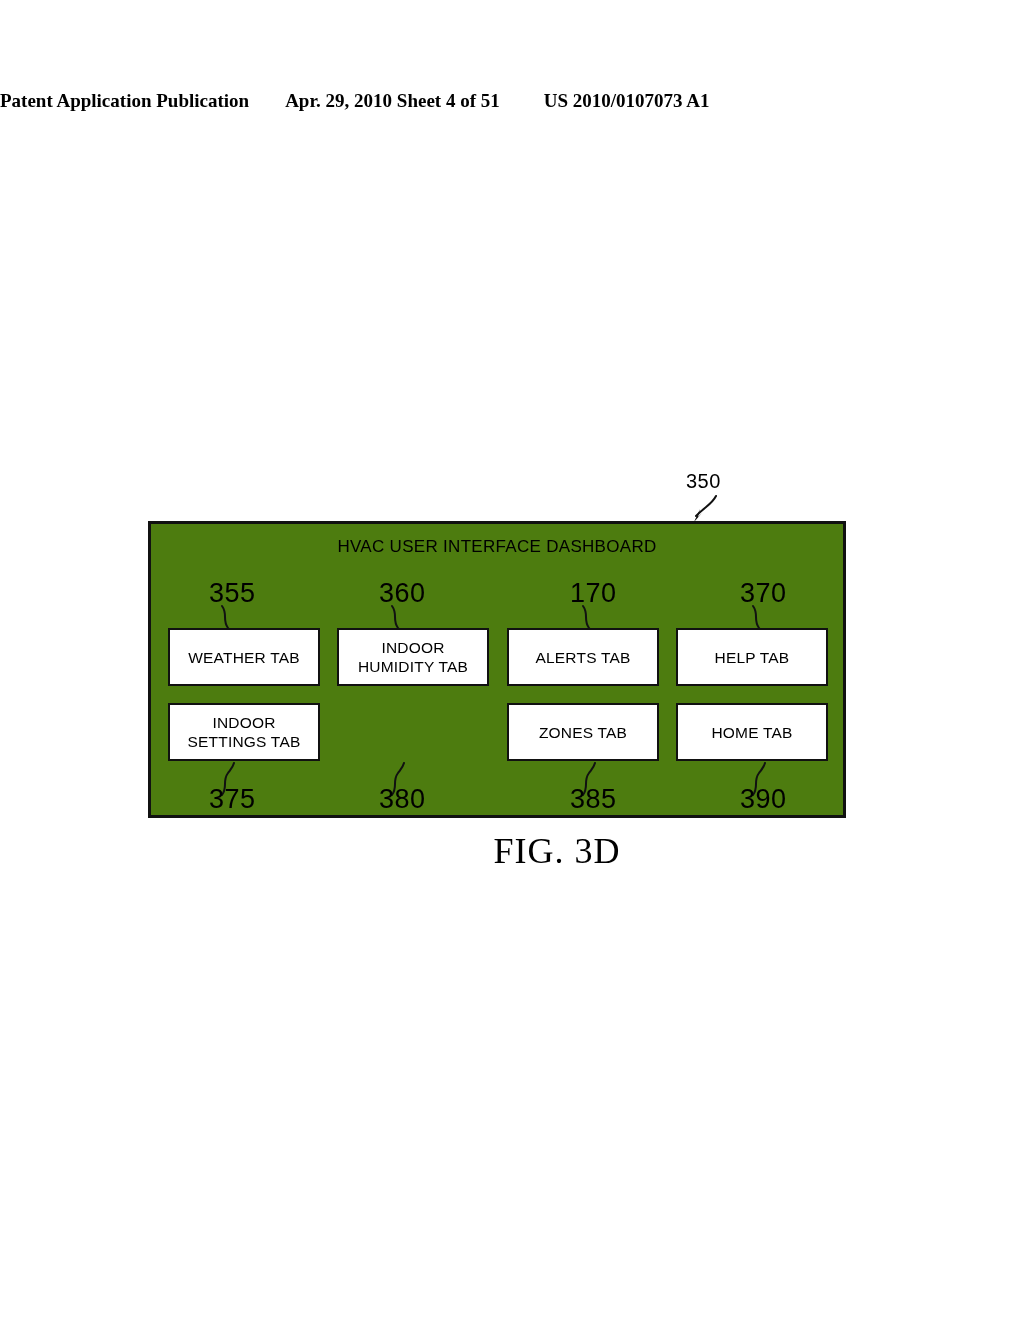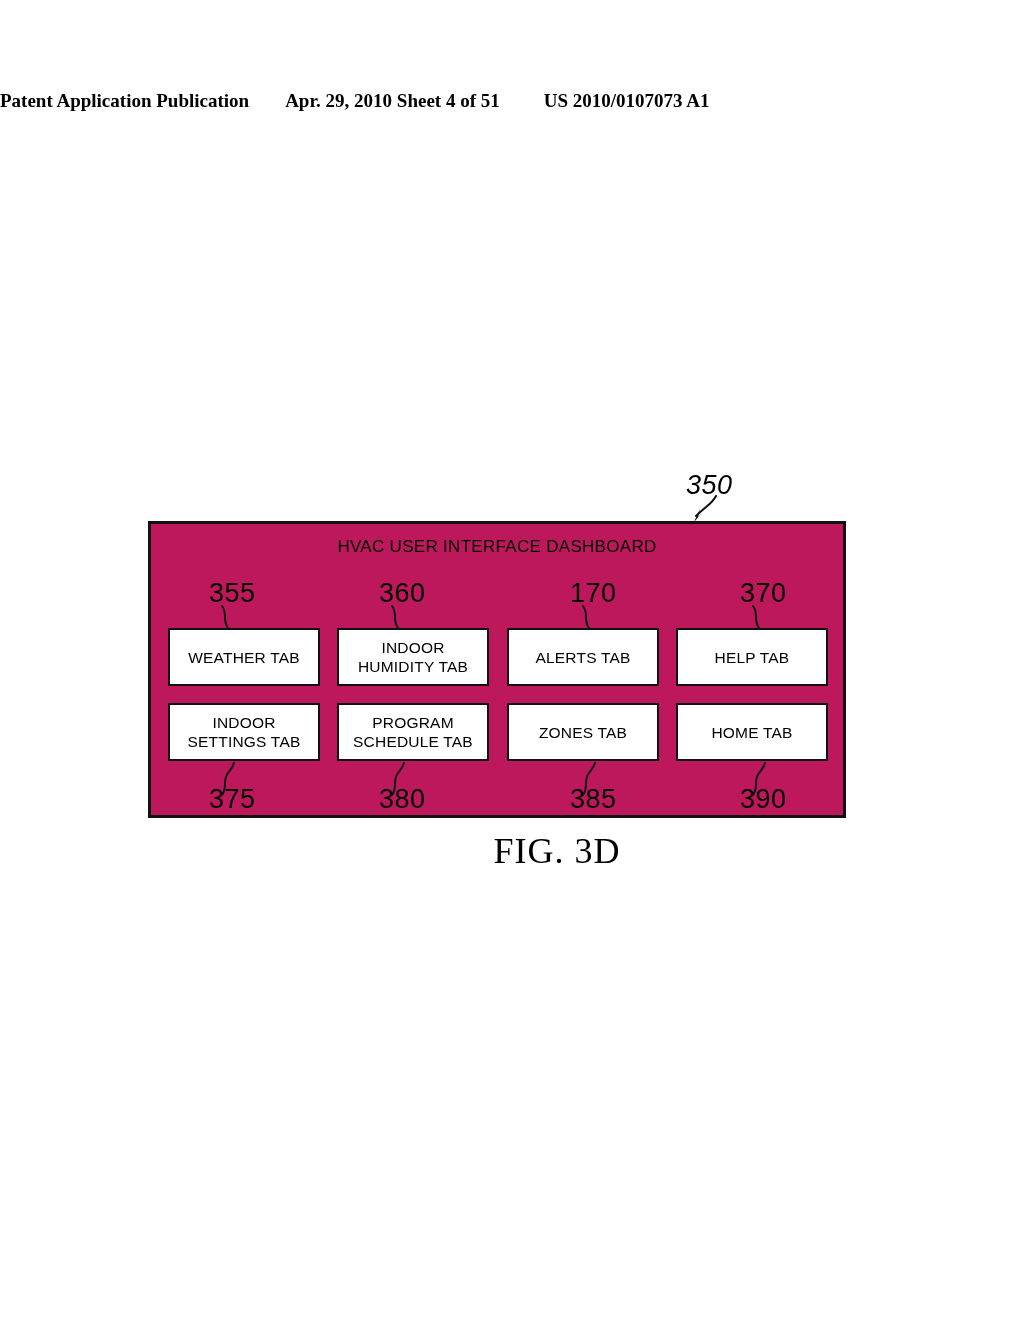--- a/index.html
+++ b/index.html
@@ -46,42 +46,41 @@
 
   
   #dashboard-frame {
     position: absolute;
     left: 148px;
     top: 521px;
     width: 698px;
     height: 297px;
     border: 3px solid #111111;
     box-sizing: border-box;
-    background: #be185d;
+    background: #4d7c0f;
   }
 
   #dashboard-title {
     position: absolute;
     left: 0;
     top: 13px;
     width: 100%;
     text-align: center;
     font-size: 17px;
     letter-spacing: 0.3px;
     white-space: nowrap;
   }
 
   
   #ref-350 {
     position: absolute;
     left: 686px;
     top: 470px;
-    font-size: 27px;
+    font-size: 20px;
     letter-spacing: 0.5px;
-    font-style: italic;
   }
   #leader-350 {
     position: absolute;
     left: 672px;
     top: 492px;
     width: 60px;
     height: 36px;
   }
 
   .tab-box {
@@ -212,24 +211,20 @@
     <span class="tab-label">HELP TAB</span>
   </div>
   <div class="tab-box row-top" id="col-3-top" style="left:507px">
     <span class="tab-label">ALERTS TAB</span>
   </div>
 
   <div class="tab-box row-bottom" id="col-1-bottom" style="left:168px">
     <span class="tab-label">INDOOR
 SETTINGS TAB</span>
   </div>
-  <div class="tab-box row-bottom" id="col-2-bottom" style="left:337px">
-    <span class="tab-label">PROGRAM
-SCHEDULE TAB</span>
-  </div>
   <div class="tab-box row-bottom" id="col-3-bottom" style="left:507px">
     <span class="tab-label">ZONES TAB</span>
   </div>
   <div class="tab-box row-bottom" id="col-4-bottom" style="left:676px">
     <span class="tab-label">HOME TAB</span>
   </div>
 
   <svg class="leader leader-bot-1" viewBox="0 0 40 34" xmlns="http://www.w3.org/2000/svg">
     <path d="M18 1 C 17 5, 15 7, 12 11 C 6 19, 12 25, 6 33" stroke="#111111" stroke-width="2" fill="none" stroke-linecap="round"></path>
   </svg>

